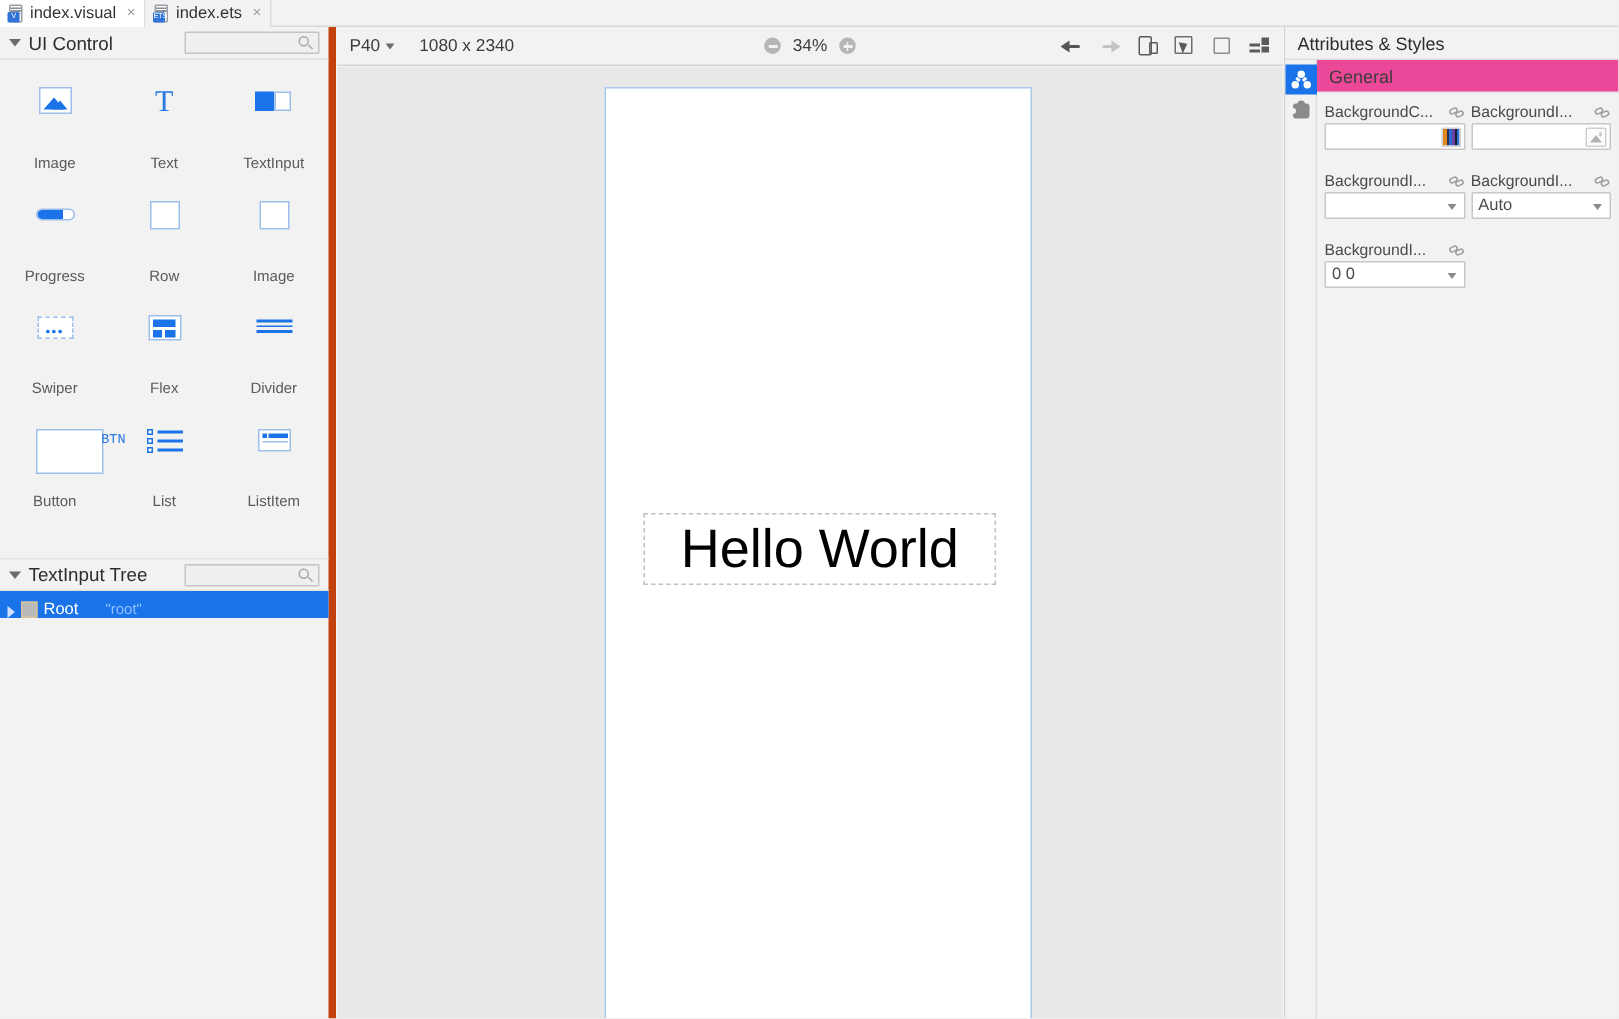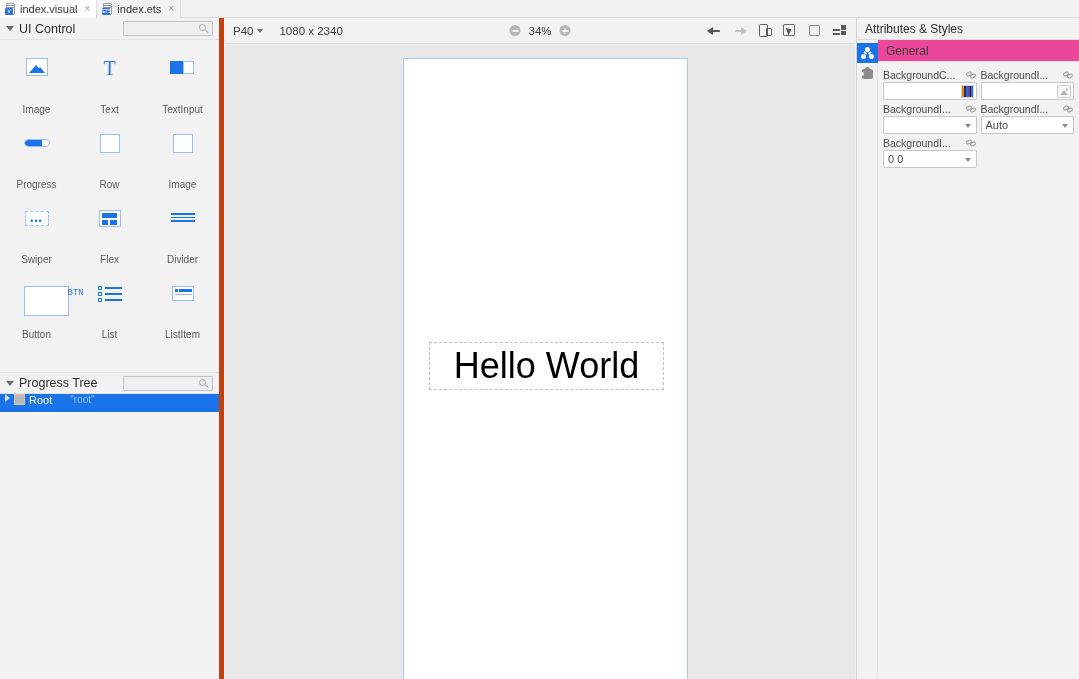--- a/index.html
+++ b/index.html
@@ -145,21 +145,21 @@
   .g-li { position:absolute; left:4px; top:3px; width:22px; height:15px;
     border:1px solid #9dbdea; background:#fff; }
   .g-li i { position:absolute; background:#1a73e8; display:block; }
   .g-li i.dot { left:2px; top:2px; width:3px; height:3px; }
   .g-li i.bar { left:6px; top:2px; width:13px; height:3px; }
   .g-li i.und { left:2px; top:7px; width:17px; height:1px; background:#9dbdea; }
 
   
   .tree-head { border-top: 1px solid #e2e2e2; }
   .tree-row {
-    display: flex; align-items: flex-start; height: 18px; padding-left: 3px;
+    display: flex; align-items: flex-end; height: 18px; padding-left: 3px;
     background: #1a73e8; color: #fff; cursor: default;
   }
   .tree-arrow {
     width: 0; height: 0; margin-right: 4px; margin-left: 2px;
     border-top: 4px solid transparent; border-bottom: 4px solid transparent;
     border-left: 5px solid #cfe2ff;
   }
   .tree-ico {
     width: 11px; height: 11px; margin-right: 4px;
     border: 1.5px solid #d7c49a; background: #b9b9b9; flex: 0 0 auto;
@@ -271,21 +271,21 @@
   .ico-puzzle .notch { position:absolute; left:-1px; top:5px; width:4px; height:4px;
     background:#f2f2f2; border-radius:50%; }
 
   .props { flex: 1; }
   .group-head {
     height: 22px; display:flex; align-items:center; padding-left: 8px;
     border-bottom: 1px solid #e4e4e4; background:#ec4899;
   }
   .group-title { font-size: 12px; color:#3c3c3c; }
   .prop-grid {
-    display: grid; grid-template-columns: 1fr 1fr; gap: 2px 4px;
+    display: grid; grid-template-columns: 1fr 1fr; gap: 14px 4px;
     padding: 6px 5px 0 5px;
   }
   .prop { display:flex; flex-direction:column; }
   .prop-top { display:flex; align-items:center; justify-content:space-between; height:14px; }
   .prop-name { font-size:10.5px; color:#4a4a4a; white-space:nowrap; overflow:hidden; }
   .link-ico { width:11px; height:9px; position:relative; flex:0 0 auto; cursor:pointer; }
   .link-ico i, .link-ico b { position:absolute; display:block;
     width:6px; height:4px; border:1.2px solid #9a9a9a; border-radius:2px; }
   .link-ico i { left:0; top:1px; transform: rotate(-25deg); }
   .link-ico b { left:4px; top:3px; transform: rotate(-25deg); }
@@ -464,21 +464,21 @@
               <i class="und"></i>
             </span>
         </span>
         <span class="pal-label">ListItem</span>
       </div>
 
     </div>
 
     <div class="section-head tree-head" style="margin-top:22px">
       <span class="twisty"></span>
-      <span class="section-title">Progress Tree</span>
+      <span class="section-title">TextInput Tree</span>
       <span class="search">
         <input type="text" style="">
         <span class="mag">
             <span class="ring"></span>
             <span class="stem"></span>
           </span>
       </span>
     </div>
 
     <div class="tree-row">

